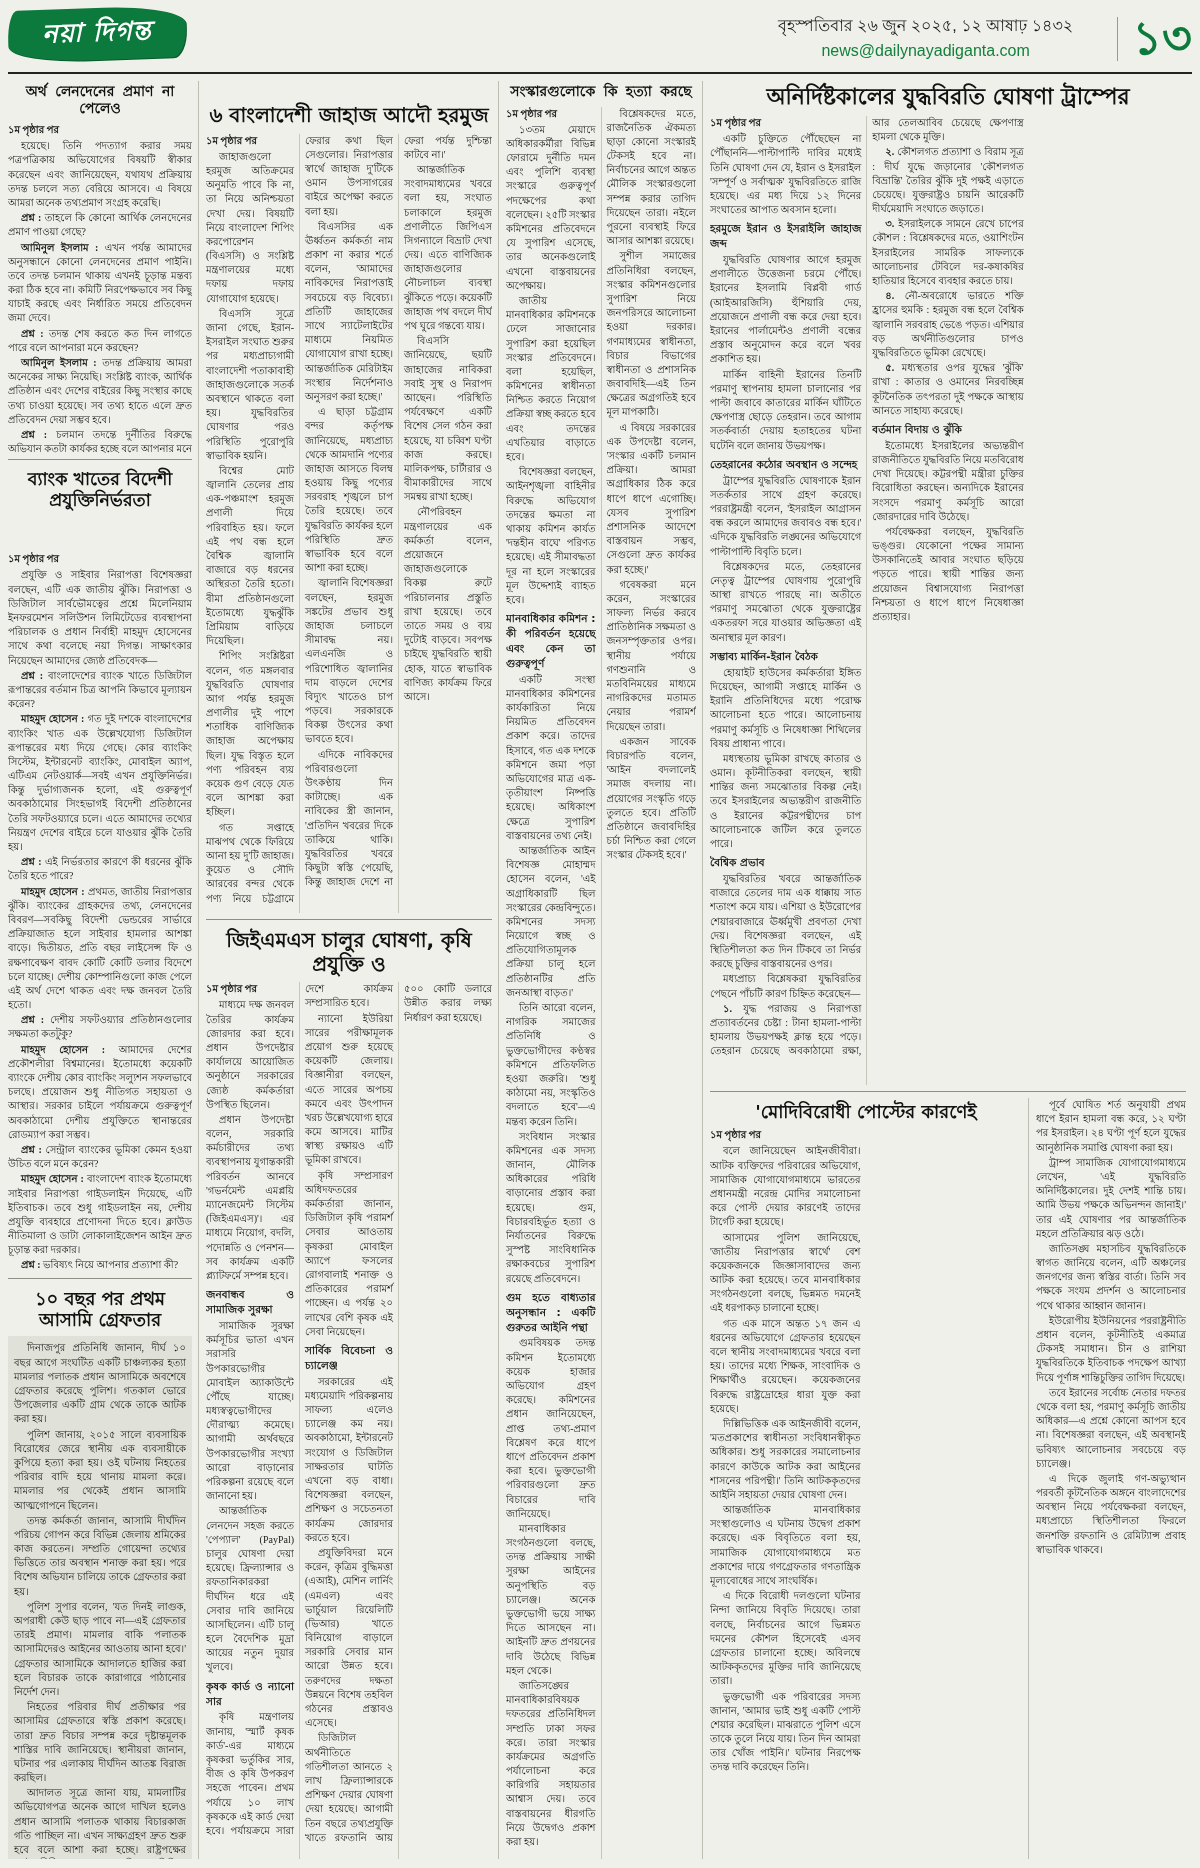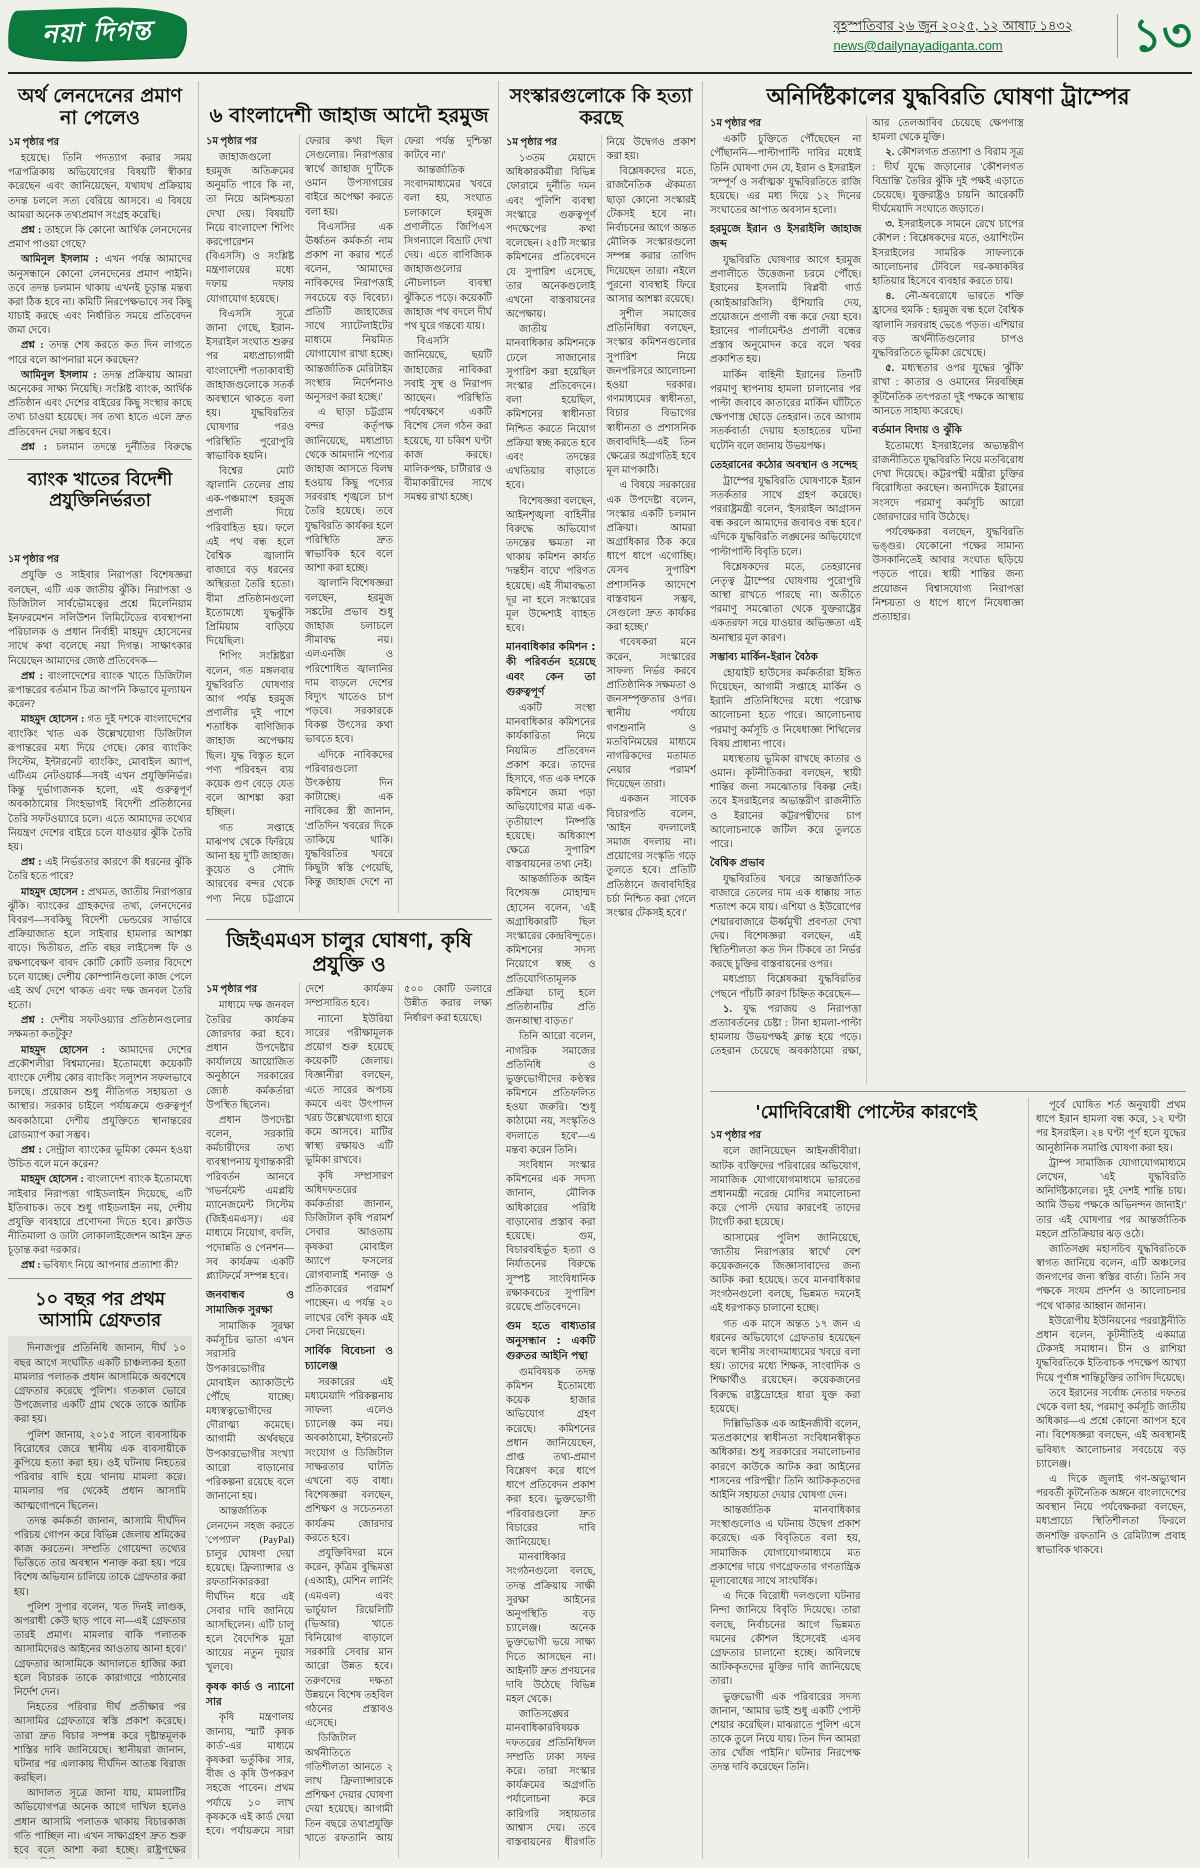--- a/index.html
+++ b/index.html
@@ -22,21 +22,21 @@
     transform:rotate(-2deg);
     display:flex; align-items:center; justify-content:center;
     box-shadow:1px 1px 0 #0a5c2e;
   }
   .logo-text {
     color:#ffffff; font-weight:bold; font-style:italic;
     font-size:26px; letter-spacing:1px; white-space:nowrap;
     font-family:"DejaVu Sans","Liberation Sans",sans-serif;
   }
   .mast-right { display:flex; align-items:center; gap:14px; margin-top:8px; }
-  .dateline { text-align:left; font-size:13px; line-height:1.55; font-family:"Liberation Sans","DejaVu Sans",sans-serif;text-decoration:underline; }
+  .dateline { text-align:center; font-size:16px; line-height:1.55; font-family:"Liberation Sans","DejaVu Sans",sans-serif; }
   .dateline a { color:#15803d; text-decoration:none; }
   .pageno {
     font-size:46px; font-weight:bold; line-height:0.95;
     color:var(--brand-green,#0d7a3d);
     padding-left:14px; border-left:1px solid #9a9a90;
     font-family:"DejaVu Sans","Liberation Sans",sans-serif;
     margin-left:30px;
   }
   .mast-rule { border:none; border-top:2px solid #23231f; margin:2px 0 7px 0; }
 
@@ -44,21 +44,21 @@
   .grid { display:grid; grid-template-columns:190px 300px 204px 1fr; height:1778px; }
   .supercol { display:flex; flex-direction:column; min-width:0; padding:0 6px 0 7px; border-left:1px solid #bdbdb2; overflow:hidden; }
   .supercol:first-child { border-left:none; padding-left:0; }
 
   article { display:flex; flex-direction:column; overflow:hidden; }
   .headline {
     font-weight:bold; text-align:center; color:#111;
     line-height:1.18; padding:3px 0 6px 0;
     font-family:"DejaVu Sans","Liberation Sans",sans-serif;
   }
-  .h-19 { font-size:19px; } .h-20 { font-size:20px; } .h-22 { font-size:22px; }
+  .h-19 { font-size:14px;font-family:Liberation Mono, monospace; } .h-20 { font-size:20px; } .h-22 { font-size:22px; }
   .h-17 { font-size:17.5px; } .h-18 { font-size:18px; }
 
   .body {
     flex:1; overflow:hidden; text-align:justify;
     font-size:10px; line-height:1.42;
   }
   .cols-2 { column-count:2; column-gap:11px; column-rule:1px solid #c6c6bb; column-fill:auto; }
   .cols-3 { column-count:3; column-gap:11px; column-rule:1px solid #c6c6bb; column-fill:auto; }
   .body p { text-indent:13px; margin-bottom:1px; }
   .body p.cont { text-indent:0; font-weight:bold; margin-bottom:2px; }
@@ -160,20 +160,21 @@
             <p>বিএসসি সূত্রে জানা গেছে, ইরান-ইসরাইল সংঘাত শুরুর পর মধ্যপ্রাচ্যগামী বাংলাদেশী পতাকাবাহী জাহাজগুলোকে সতর্ক অবস্থানে থাকতে বলা হয়। যুদ্ধবিরতির ঘোষণার পরও পরিস্থিতি পুরোপুরি স্বাভাবিক হয়নি।</p>
             <p>বিশ্বের মোট জ্বালানি তেলের প্রায় এক-পঞ্চমাংশ হরমুজ প্রণালী দিয়ে পরিবাহিত হয়। ফলে এই পথ বন্ধ হলে বৈশ্বিক জ্বালানি বাজারে বড় ধরনের অস্থিরতা তৈরি হতো। বীমা প্রতিষ্ঠানগুলো ইতোমধ্যে যুদ্ধঝুঁকি প্রিমিয়াম বাড়িয়ে দিয়েছিল।</p>
             <p>শিপিং সংশ্লিষ্টরা বলেন, গত মঙ্গলবার যুদ্ধবিরতি ঘোষণার আগ পর্যন্ত হরমুজ প্রণালীর দুই পাশে শতাধিক বাণিজ্যিক জাহাজ অপেক্ষায় ছিল। যুদ্ধ বিস্তৃত হলে পণ্য পরিবহন ব্যয় কয়েক গুণ বেড়ে যেত বলে আশঙ্কা করা হচ্ছিল।</p>
             <p>গত সপ্তাহে মাঝপথ থেকে ফিরিয়ে আনা হয় দু'টি জাহাজ। কুয়েত ও সৌদি আরবের বন্দর থেকে পণ্য নিয়ে চট্টগ্রামে ফেরার কথা ছিল সেগুলোর। নিরাপত্তার স্বার্থে জাহাজ দু'টিকে ওমান উপসাগরের বাইরে অপেক্ষা করতে বলা হয়।</p>
             <p>বিএসসির এক ঊর্ধ্বতন কর্মকর্তা নাম প্রকাশ না করার শর্তে বলেন, 'আমাদের নাবিকদের নিরাপত্তাই সবচেয়ে বড় বিবেচ্য। প্রতিটি জাহাজের সাথে স্যাটেলাইটের মাধ্যমে নিয়মিত যোগাযোগ রাখা হচ্ছে। আন্তর্জাতিক মেরিটাইম সংস্থার নির্দেশনাও অনুসরণ করা হচ্ছে।'</p>
             <p>এ ছাড়া চট্টগ্রাম বন্দর কর্তৃপক্ষ জানিয়েছে, মধ্যপ্রাচ্য থেকে আমদানি পণ্যের জাহাজ আসতে বিলম্ব হওয়ায় কিছু পণ্যের সরবরাহ শৃঙ্খলে চাপ তৈরি হয়েছে। তবে যুদ্ধবিরতি কার্যকর হলে পরিস্থিতি দ্রুত স্বাভাবিক হবে বলে আশা করা হচ্ছে।</p>
             <p>জ্বালানি বিশেষজ্ঞরা বলছেন, হরমুজ সঙ্কটের প্রভাব শুধু জাহাজ চলাচলে সীমাবদ্ধ নয়। এলএনজি ও পরিশোধিত জ্বালানির দাম বাড়লে দেশের বিদ্যুৎ খাতেও চাপ পড়বে। সরকারকে বিকল্প উৎসের কথা ভাবতে হবে।</p>
             <p>এদিকে নাবিকদের পরিবারগুলো উৎকণ্ঠায় দিন কাটাচ্ছে। এক নাবিকের স্ত্রী জানান, 'প্রতিদিন খবরের দিকে তাকিয়ে থাকি। যুদ্ধবিরতির খবরে কিছুটা স্বস্তি পেয়েছি, কিন্তু জাহাজ দেশে না ফেরা পর্যন্ত দুশ্চিন্তা কাটবে না।'</p>
             <p>আন্তর্জাতিক সংবাদমাধ্যমের খবরে বলা হয়, সংঘাত চলাকালে হরমুজ প্রণালীতে জিপিএস সিগন্যালে বিভ্রাট দেখা দেয়। এতে বাণিজ্যিক জাহাজগুলোর নৌচলাচল ব্যবস্থা ঝুঁকিতে পড়ে। কয়েকটি জাহাজ পথ বদলে দীর্ঘ পথ ঘুরে গন্তব্যে যায়।</p>
             <p>বিএসসি জানিয়েছে, ছয়টি জাহাজের নাবিকরা সবাই সুস্থ ও নিরাপদ আছেন। পরিস্থিতি পর্যবেক্ষণে একটি বিশেষ সেল গঠন করা হয়েছে, যা চব্বিশ ঘণ্টা কাজ করছে। মালিকপক্ষ, চার্টারার ও বীমাকারীদের সাথে সমন্বয় রাখা হচ্ছে।</p>
+            <p>নৌপরিবহন মন্ত্রণালয়ের এক কর্মকর্তা বলেন, প্রয়োজনে জাহাজগুলোকে বিকল্প রুটে পরিচালনার প্রস্তুতি রাখা হয়েছে। তবে তাতে সময় ও ব্যয় দুটোই বাড়বে। সবপক্ষ চাইছে যুদ্ধবিরতি স্থায়ী হোক, যাতে স্বাভাবিক বাণিজ্য কার্যক্রম ফিরে আসে।</p>
           </div>
       </article>
       <hr class="sep">
       <article class="artF">
         <h2 class="headline h-20">জিইএমএস চালুর ঘোষণা, কৃষি প্রযুক্তি ও</h2>
         <div class="body cols-3">
             <p class="cont">১ম পৃষ্ঠার পর</p>
             <p>মাধ্যমে দক্ষ জনবল তৈরির কার্যক্রম জোরদার করা হবে। প্রধান উপদেষ্টার কার্যালয়ে আয়োজিত অনুষ্ঠানে সরকারের জ্যেষ্ঠ কর্মকর্তারা উপস্থিত ছিলেন।</p>
             <p>প্রধান উপদেষ্টা বলেন, সরকারি কর্মচারীদের তথ্য ব্যবস্থাপনায় যুগান্তকারী পরিবর্তন আনবে 'গভর্নমেন্ট এমপ্লয়ি ম্যানেজমেন্ট সিস্টেম (জিইএমএস)'। এর মাধ্যমে নিয়োগ, বদলি, পদোন্নতি ও পেনশন—সব কার্যক্রম একটি প্ল্যাটফর্মে সম্পন্ন হবে।</p>
             <h3 class="sub">জনবান্ধব ও সামাজিক সুরক্ষা</h3>

